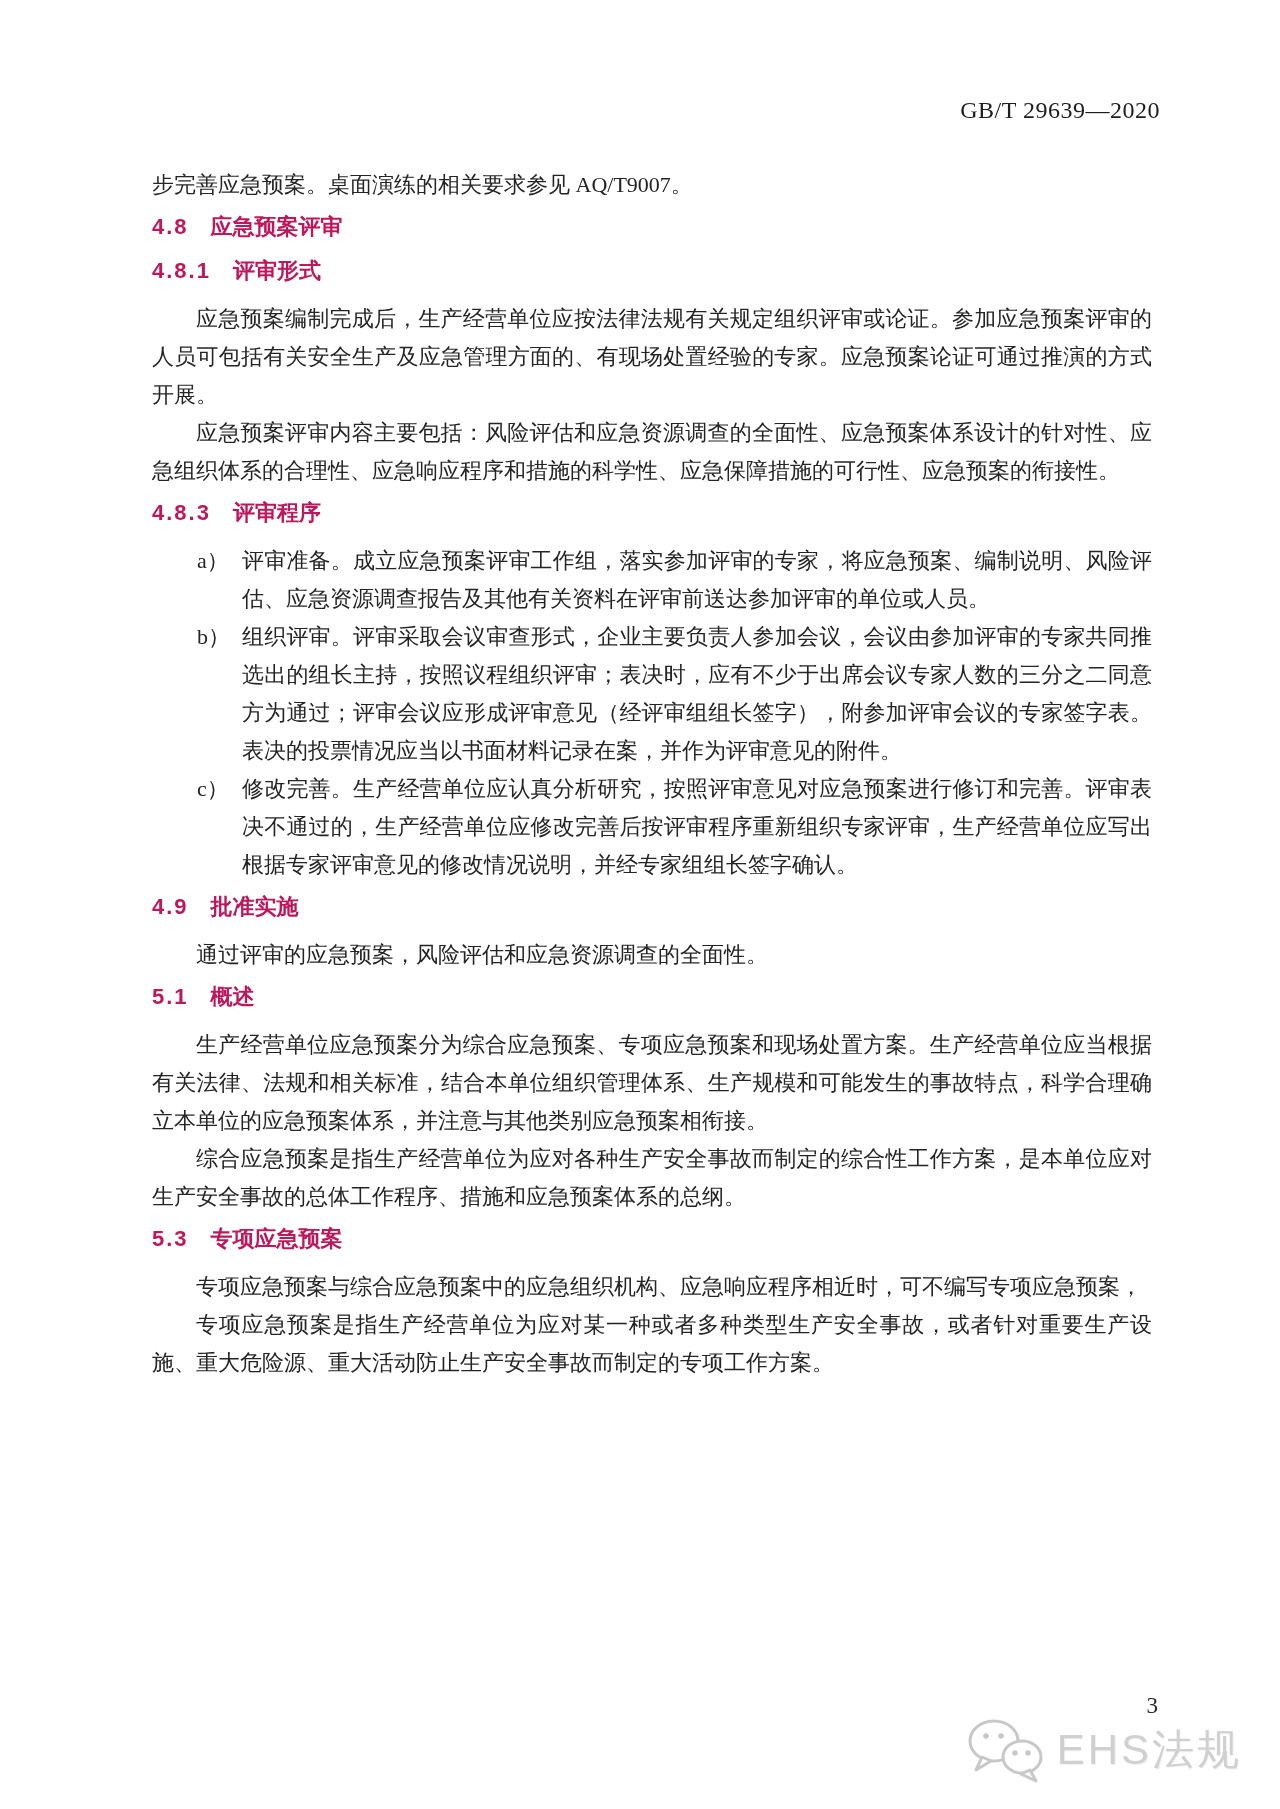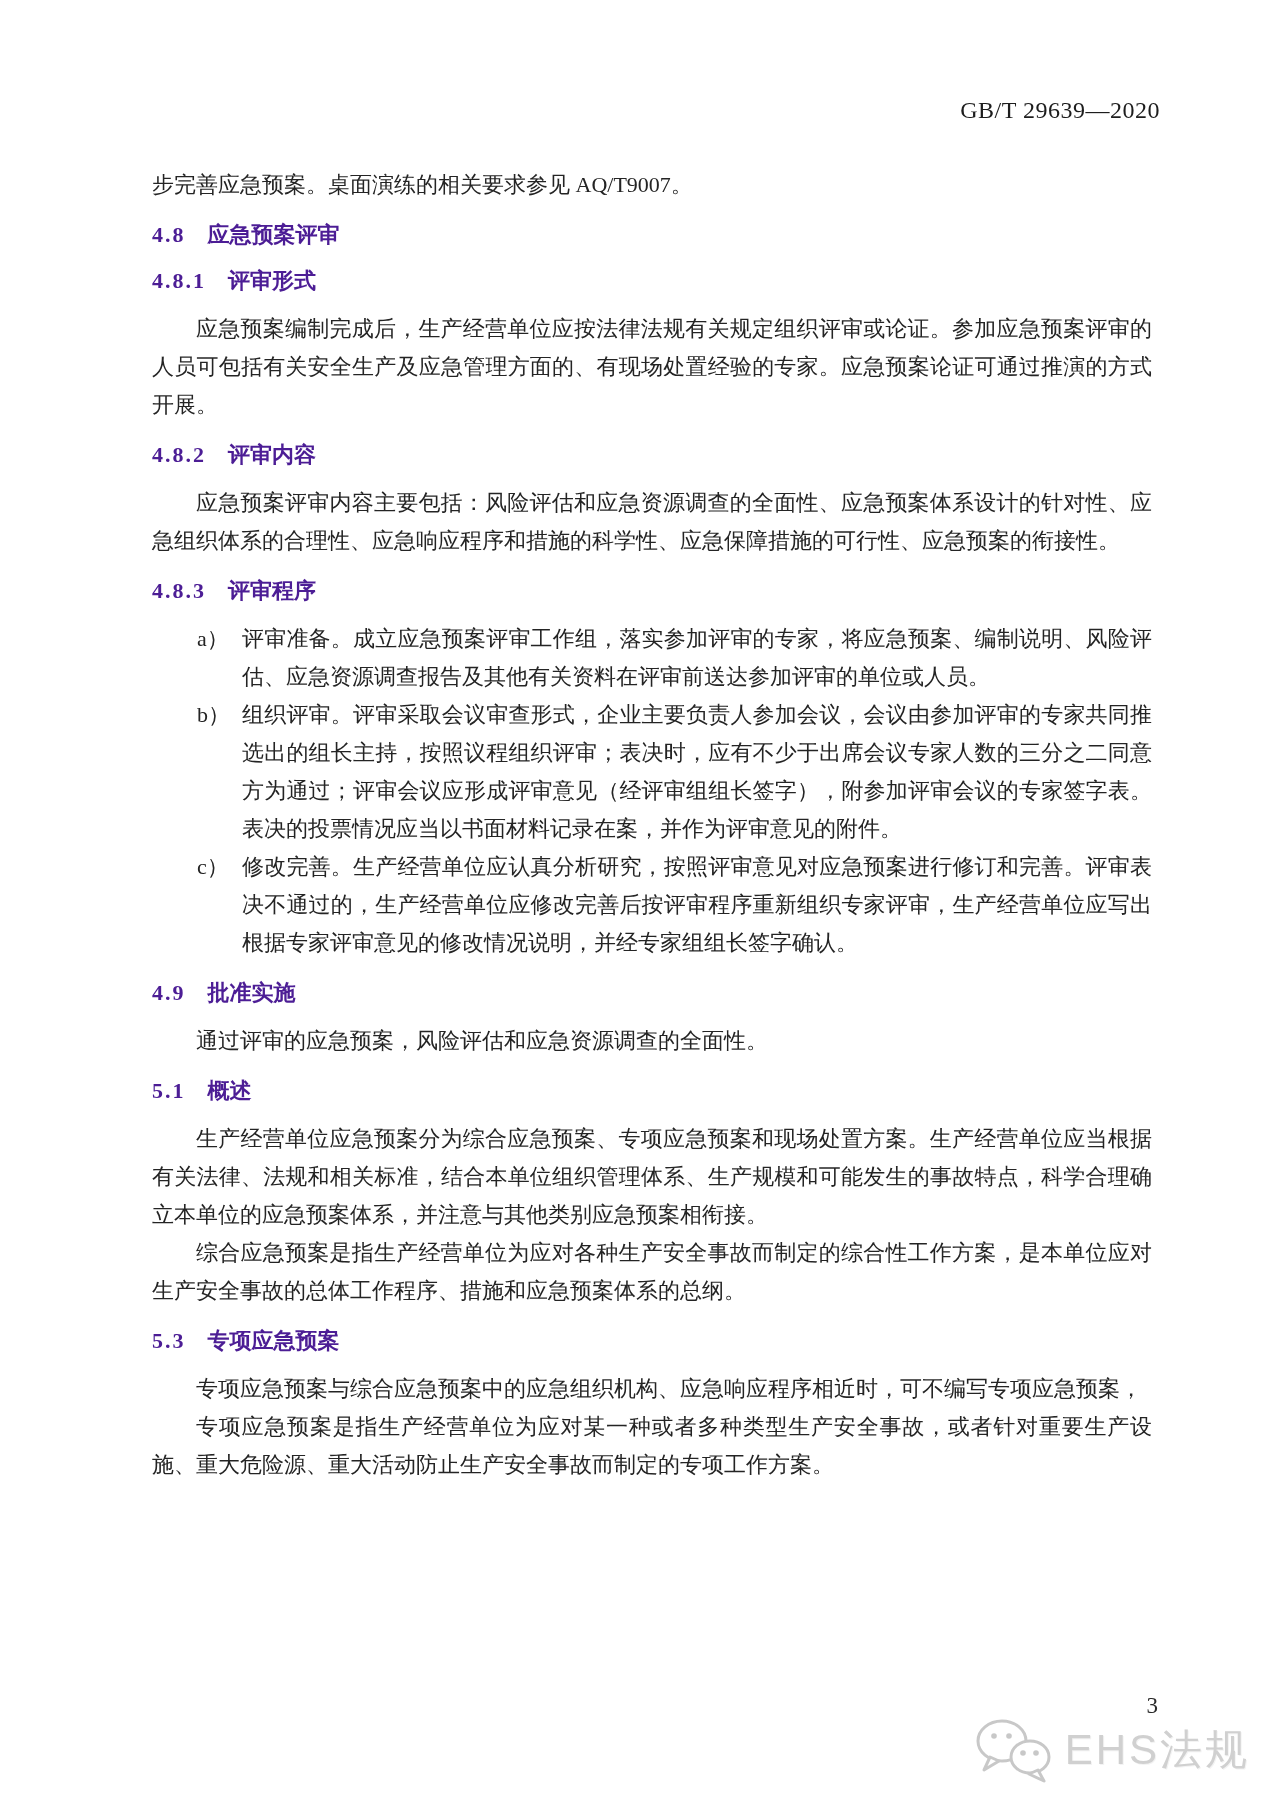--- a/index.html
+++ b/index.html
@@ -26,26 +26,26 @@
   .body-p {
     font-size:22px;
     line-height:38px;
     margin:0;
     text-align:justify;
     text-indent:2em;
     color:#242424;
   }
   .no-indent { text-indent:0; }
   .sec {
-    font-family:Liberation Serif, serif;
+    font-family:Liberation Sans, sans-serif;
     font-size:22px;
     font-weight:700;
     line-height:30px;
-    margin:16px 0 14px 0;
-    color:#4c1d95;
+    margin:8px 0 14px 0;
+    color:#be185d;
   }
   .chapter {
     font-family:"Liberation Sans","DejaVu Sans",sans-serif;
     font-size:23px;
     font-weight:700;
     line-height:34px;
     margin:40px 0 36px 0;
     color:#1b1b1b;
   }
   .num { margin-right:22px; letter-spacing:2px; }
@@ -60,21 +60,21 @@
   }
   .li-label { position:absolute; left:45px; top:0; }
   .page-number {
     position:absolute;
     right:122px; top:1693px;
     font-size:23px;
     color:#2a2a2a;
   }
   .watermark {
     position:absolute;
-    right:30px; top:1716px;
+    right:38px; top:1716px;
     display:flex;
     align-items:center;
     gap:10px;
   }
   .wm-text {
     font-family:"Liberation Sans","DejaVu Sans",sans-serif;
     font-size:42px;
     font-weight:400;
     color:#d0d0d0;
     letter-spacing:3px;
@@ -98,23 +98,20 @@
 
     <h3 class="sec">
       <span class="num">4.8</span><span>应急预案评审</span>
     </h3>
 
     <h3 class="sec">
       <span class="num">4.8.1</span><span>评审形式</span>
     </h3>
     <p class="body-p">应急预案编制完成后，生产经营单位应按法律法规有关规定组织评审或论证。参加应急预案评审的人员可包括有关安全生产及应急管理方面的、有现场处置经验的专家。应急预案论证可通过推演的方式开展。</p>
 
-    <h3 class="sec">
-      <span class="num">4.8.2</span><span>评审内容</span>
-    </h3>
     <p class="body-p">应急预案评审内容主要包括：风险评估和应急资源调查的全面性、应急预案体系设计的针对性、应急组织体系的合理性、应急响应程序和措施的科学性、应急保障措施的可行性、应急预案的衔接性。</p>
 
     <h3 class="sec">
       <span class="num">4.8.3</span><span>评审程序</span>
     </h3>
 
     <div class="list">
       <div class="li">
         <span class="li-label">a）</span>
         <span class="li-text">评审准备。成立应急预案评审工作组，落实参加评审的专家，将应急预案、编制说明、风险评估、应急资源调查报告及其他有关资料在评审前送达参加评审的单位或人员。</span>

